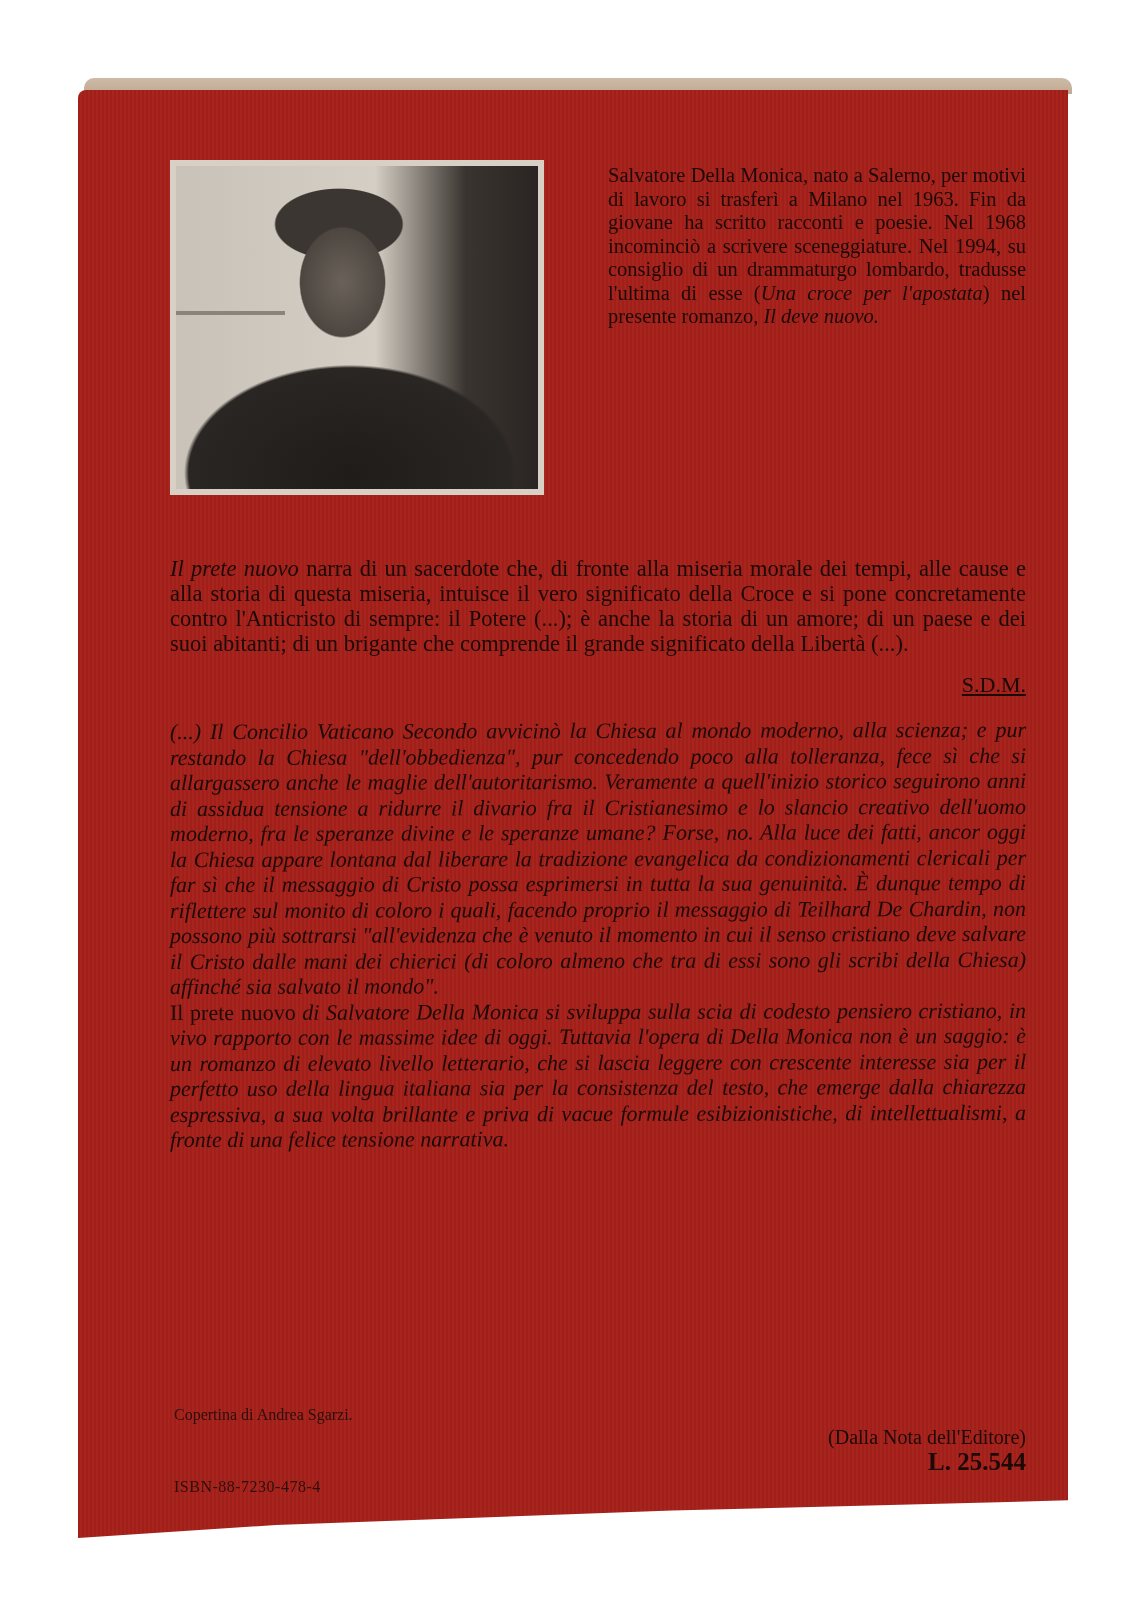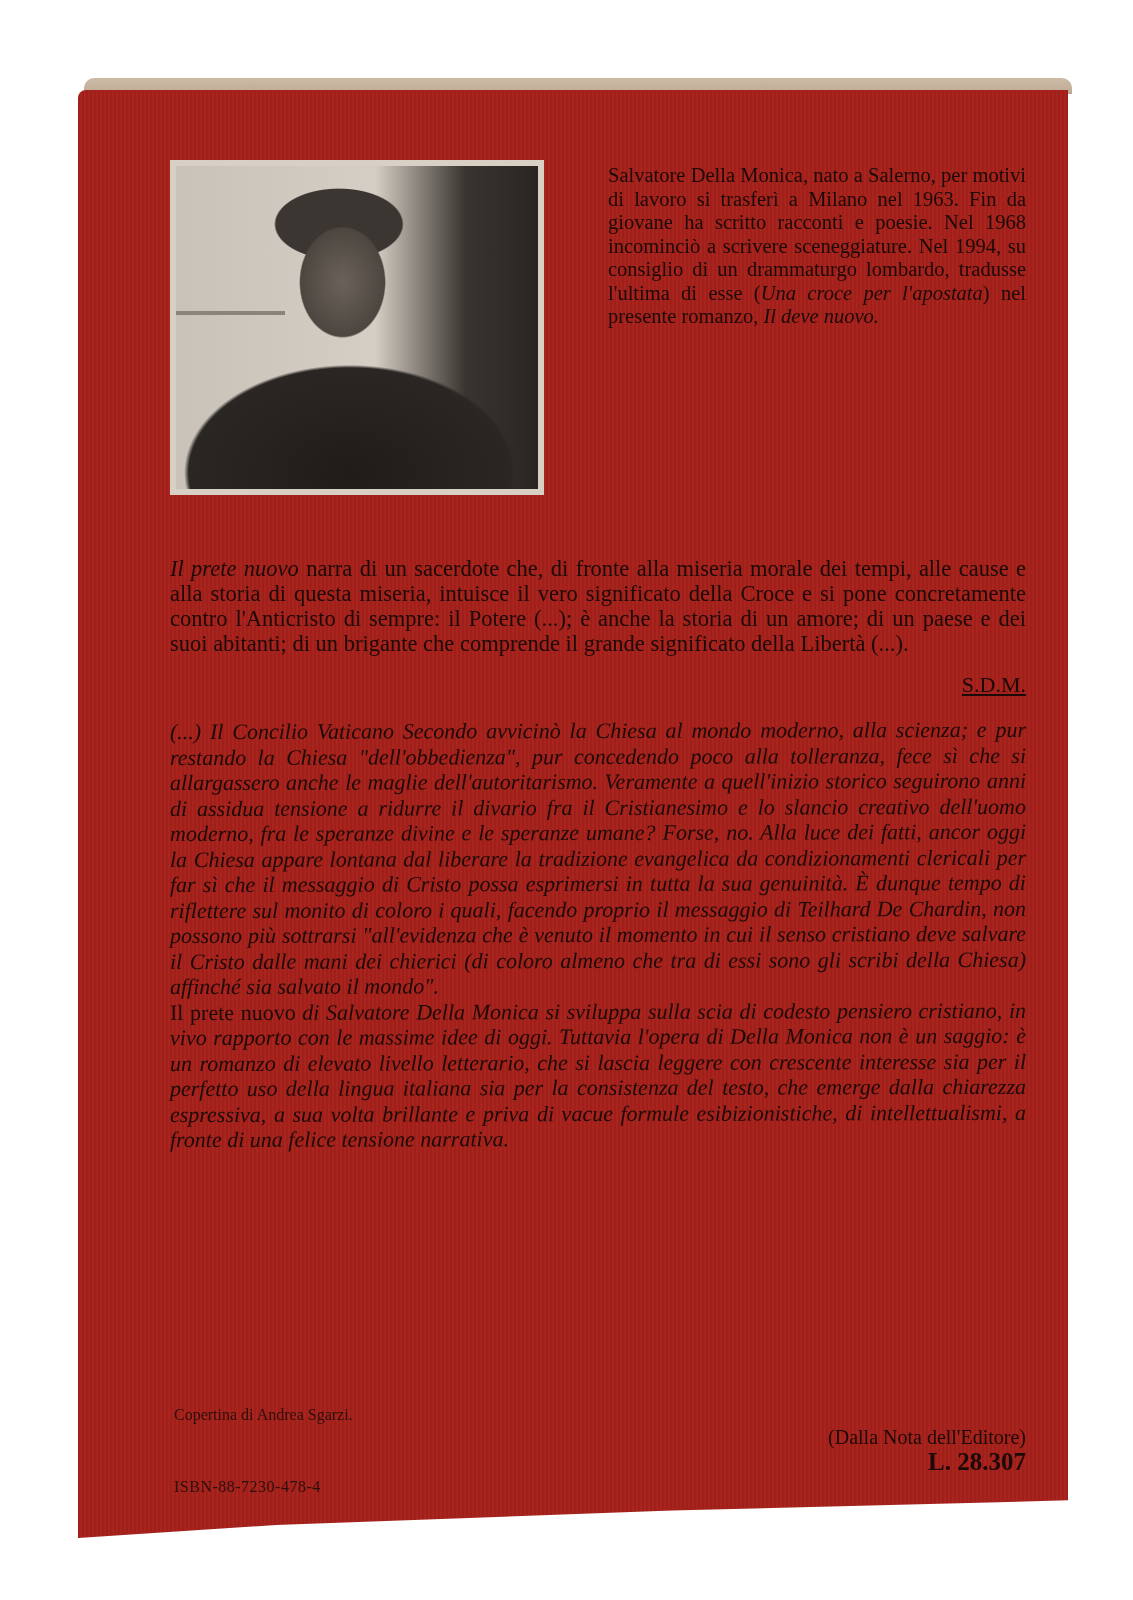--- a/index.html
+++ b/index.html
@@ -54,16 +54,16 @@
     </div>
     <div class="sig">S.D.M.</div>
 
     <div class="quote">
       <p>(...) Il Concilio Vaticano Secondo avvicinò la Chiesa al mondo moderno, alla scienza; e pur restando la Chiesa "dell'obbedienza", pur concedendo poco alla tolleranza, fece sì che si allargassero anche le maglie dell'autoritarismo. Veramente a quell'inizio storico seguirono anni di assidua tensione a ridurre il divario fra il Cristianesimo e lo slancio creativo dell'uomo moderno, fra le speranze divine e le speranze umane? Forse, no. Alla luce dei fatti, ancor oggi la Chiesa appare lontana dal liberare la tradizione evangelica da condizionamenti clericali per far sì che il messaggio di Cristo possa esprimersi in tutta la sua genuinità. È dunque tempo di riflettere sul monito di coloro i quali, facendo proprio il messaggio di Teilhard De Chardin, non possono più sottrarsi "all'evidenza che è venuto il momento in cui il senso cristiano deve salvare il Cristo dalle mani dei chierici (di coloro almeno che tra di essi sono gli scribi della Chiesa) affinché sia salvato il mondo".</p>
       <p><span class="roman">Il prete nuovo</span><span> di Salvatore Della Monica si sviluppa sulla scia di codesto pensiero cristiano, in vivo rapporto con le massime idee di oggi. Tuttavia l'opera di Della Monica non è un saggio: è un romanzo di elevato livello letterario, che si lascia leggere con crescente interesse sia per il perfetto uso della lingua italiana sia per la consistenza del testo, che emerge dalla chiarezza espressiva, a sua volta brillante e priva di vacue formule esibizionistiche, di intellettualismi, a fronte di una felice tensione narrativa.</span></p>
     </div>
     <div class="credit-editor">(Dalla Nota dell'Editore)</div>
 
     <div class="cover-credit">Copertina di Andrea Sgarzi.</div>
-    <div class="price">L. 28.307</div>
+    <div class="price">L. 25.544</div>
     <div class="isbn">ISBN-88-7230-478-4</div>
   </div>
 </div>
 
 </body></html>

